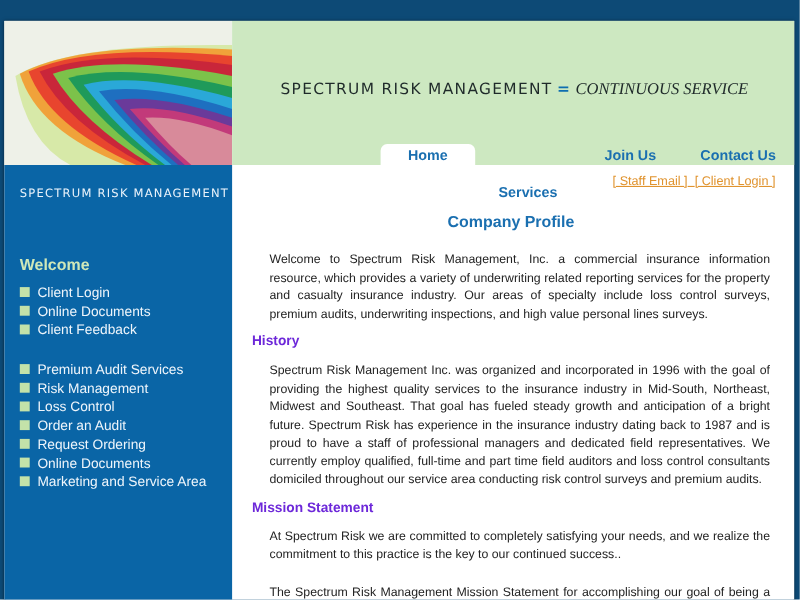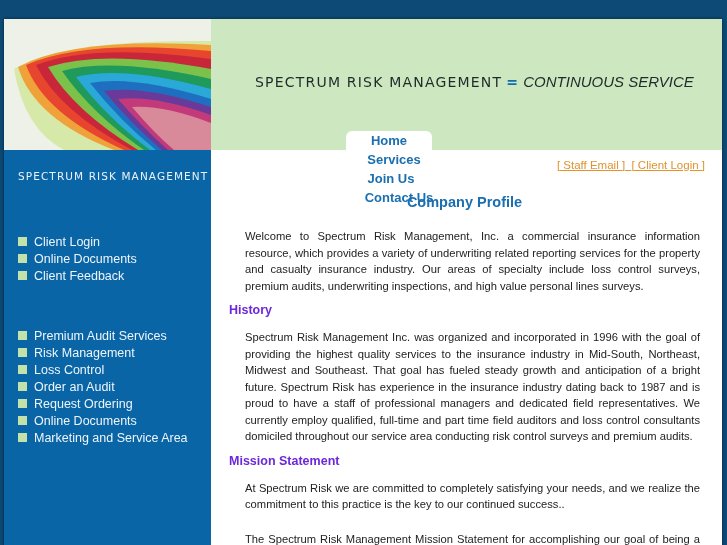--- a/index.html
+++ b/index.html
@@ -21,23 +21,23 @@
   .header-green {
     position:absolute; left:207px; top:0; width:511px; height:131px;
     background:#cde8c1;
   }
   .tagline {
     position:absolute; left:44px; top:54px; white-space:nowrap;
     font-size:14px; letter-spacing:1.2px; color:#1f2a2a;
     font-family:"DejaVu Sans", sans-serif;
   }
   .tagline .eq { color:#0e6eb0; font-weight:bold; margin:0 4px; }
-  .tagline .cs { font-family:Liberation Sans, sans-serif; font-style:italic; letter-spacing:0; font-size:15px; }
+  .tagline .cs { font-family:Liberation Serif, serif; font-style:italic; letter-spacing:0; font-size:15px; }
   .nav {
-    position:absolute; left:135px; top:112px; height:19px; display:flex;flex-direction:column;
+    position:absolute; left:135px; top:112px; height:19px; display:flex;
   }
   .nav .tab {
     height:19px; line-height:20px; text-align:center;
     font-size:13px; font-weight:bold; color:#1a6fb0; cursor:pointer;
   }
   .nav .tab.active { background:#fff; border-radius:6px 6px 0 0; }
   .sidebar {
     position:absolute; left:0; top:131px; width:207px; height:409px;
     background:#0a65a6;
   }
@@ -84,30 +84,31 @@
       <path d="M128 88 Q 160 86 207 104 L207 131 L170 131 Q 150 114 128 88Z" fill="#d88a9a"></path>
     </svg>
   </div>
 
   <div class="header-green">
     <div class="tagline">
       <span>SPECTRUM RISK MANAGEMENT</span><span class="eq">=</span><span class="cs">CONTINUOUS SERVICE</span>
     </div>
     <div class="nav">
       <div class="tab active" style="width:86px;">Home</div>
-      <div class="tab" style="width:96px;">Services</div>
+      <div class="tab" style="width:96px;margin-top:34px;">Services</div>
       <div class="tab" style="width:90px;">Join Us</div>
       <div class="tab" style="width:106px;">Contact Us</div>
     </div>
   </div>
 
   <div class="sidebar">
     <div class="sb-brand">SPECTRUM RISK MANAGEMENT</div>
 
     <div class="sb-section" style="top:83px;">
+      <div class="sb-heading">Welcome</div>
       <div class="sb-item">
           <span class="bullet"></span>
           <span>Client Login</span>
         </div>
       <div class="sb-item">
           <span class="bullet"></span>
           <span>Online Documents</span>
         </div>
       <div class="sb-item">
           <span class="bullet"></span>

